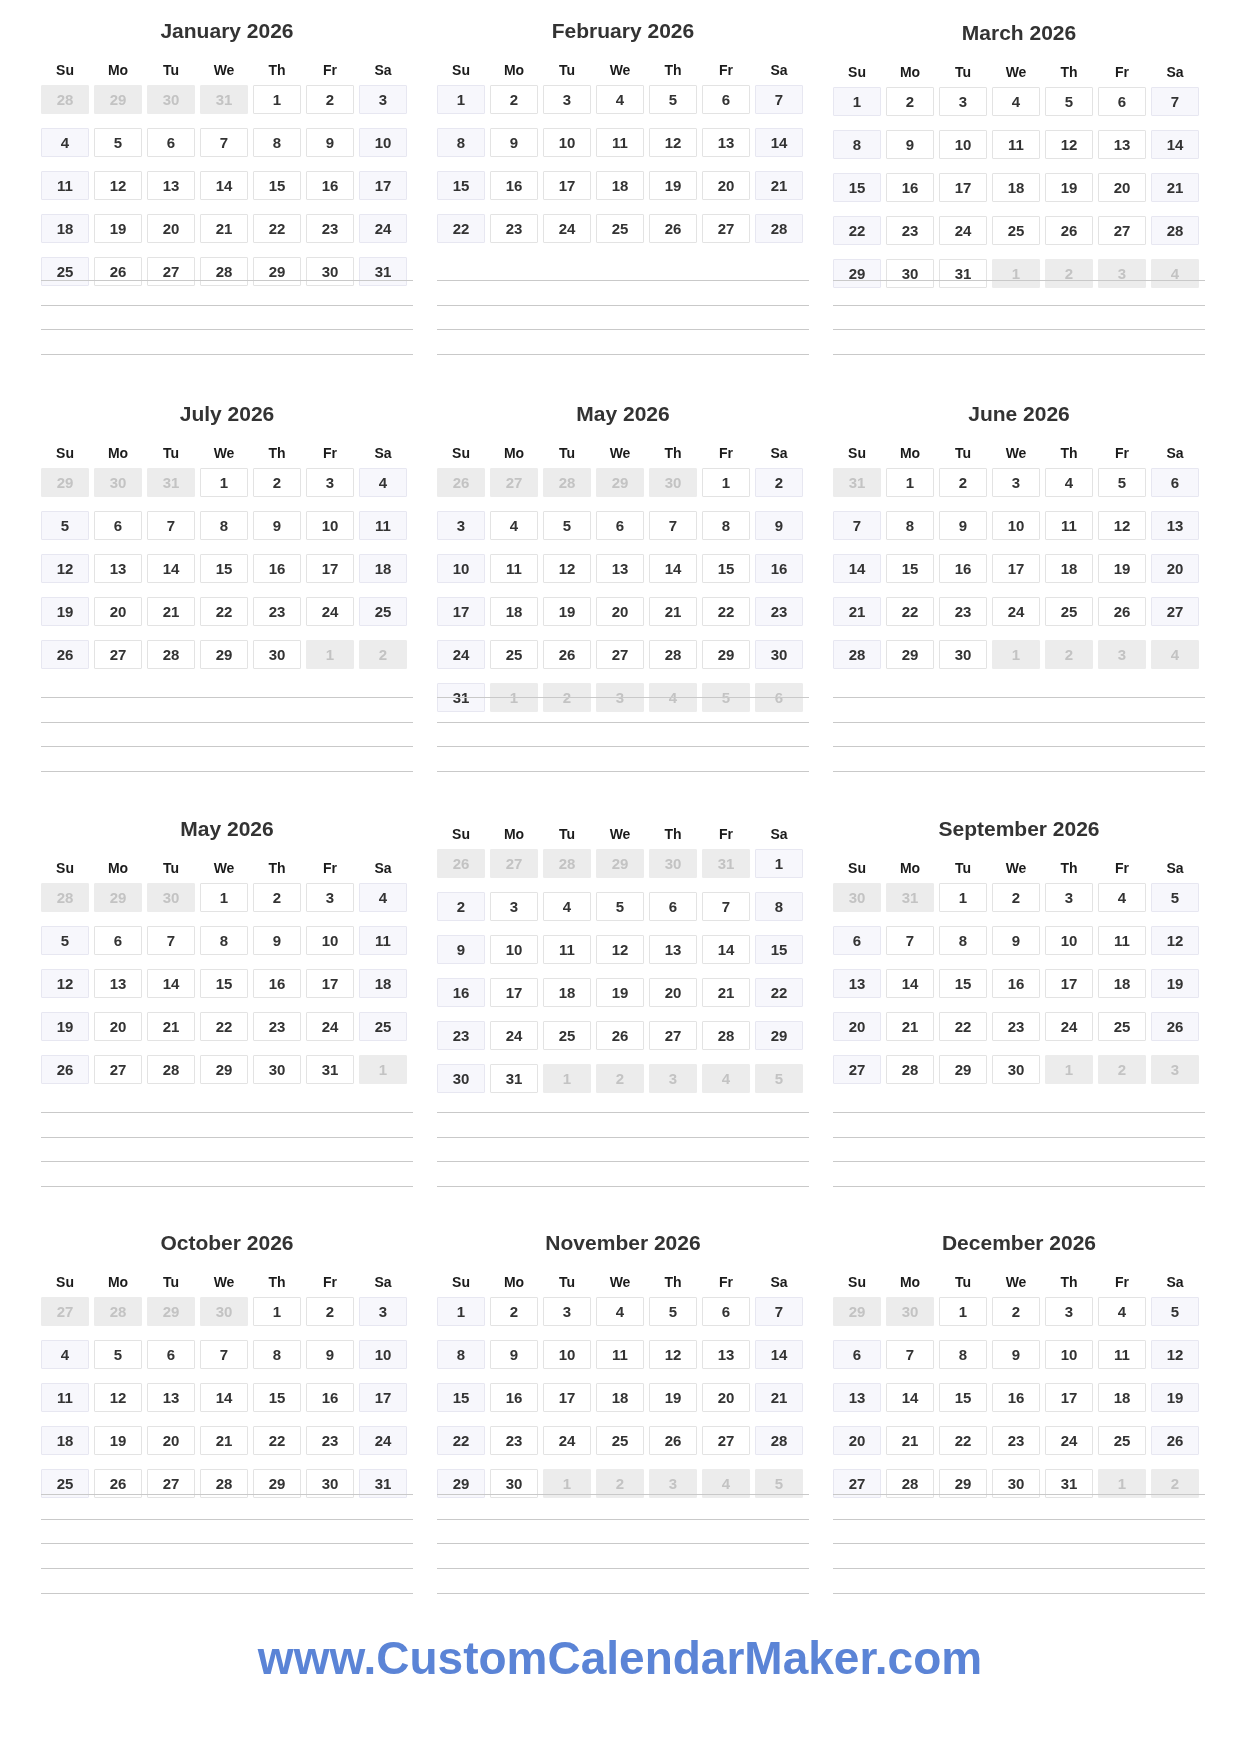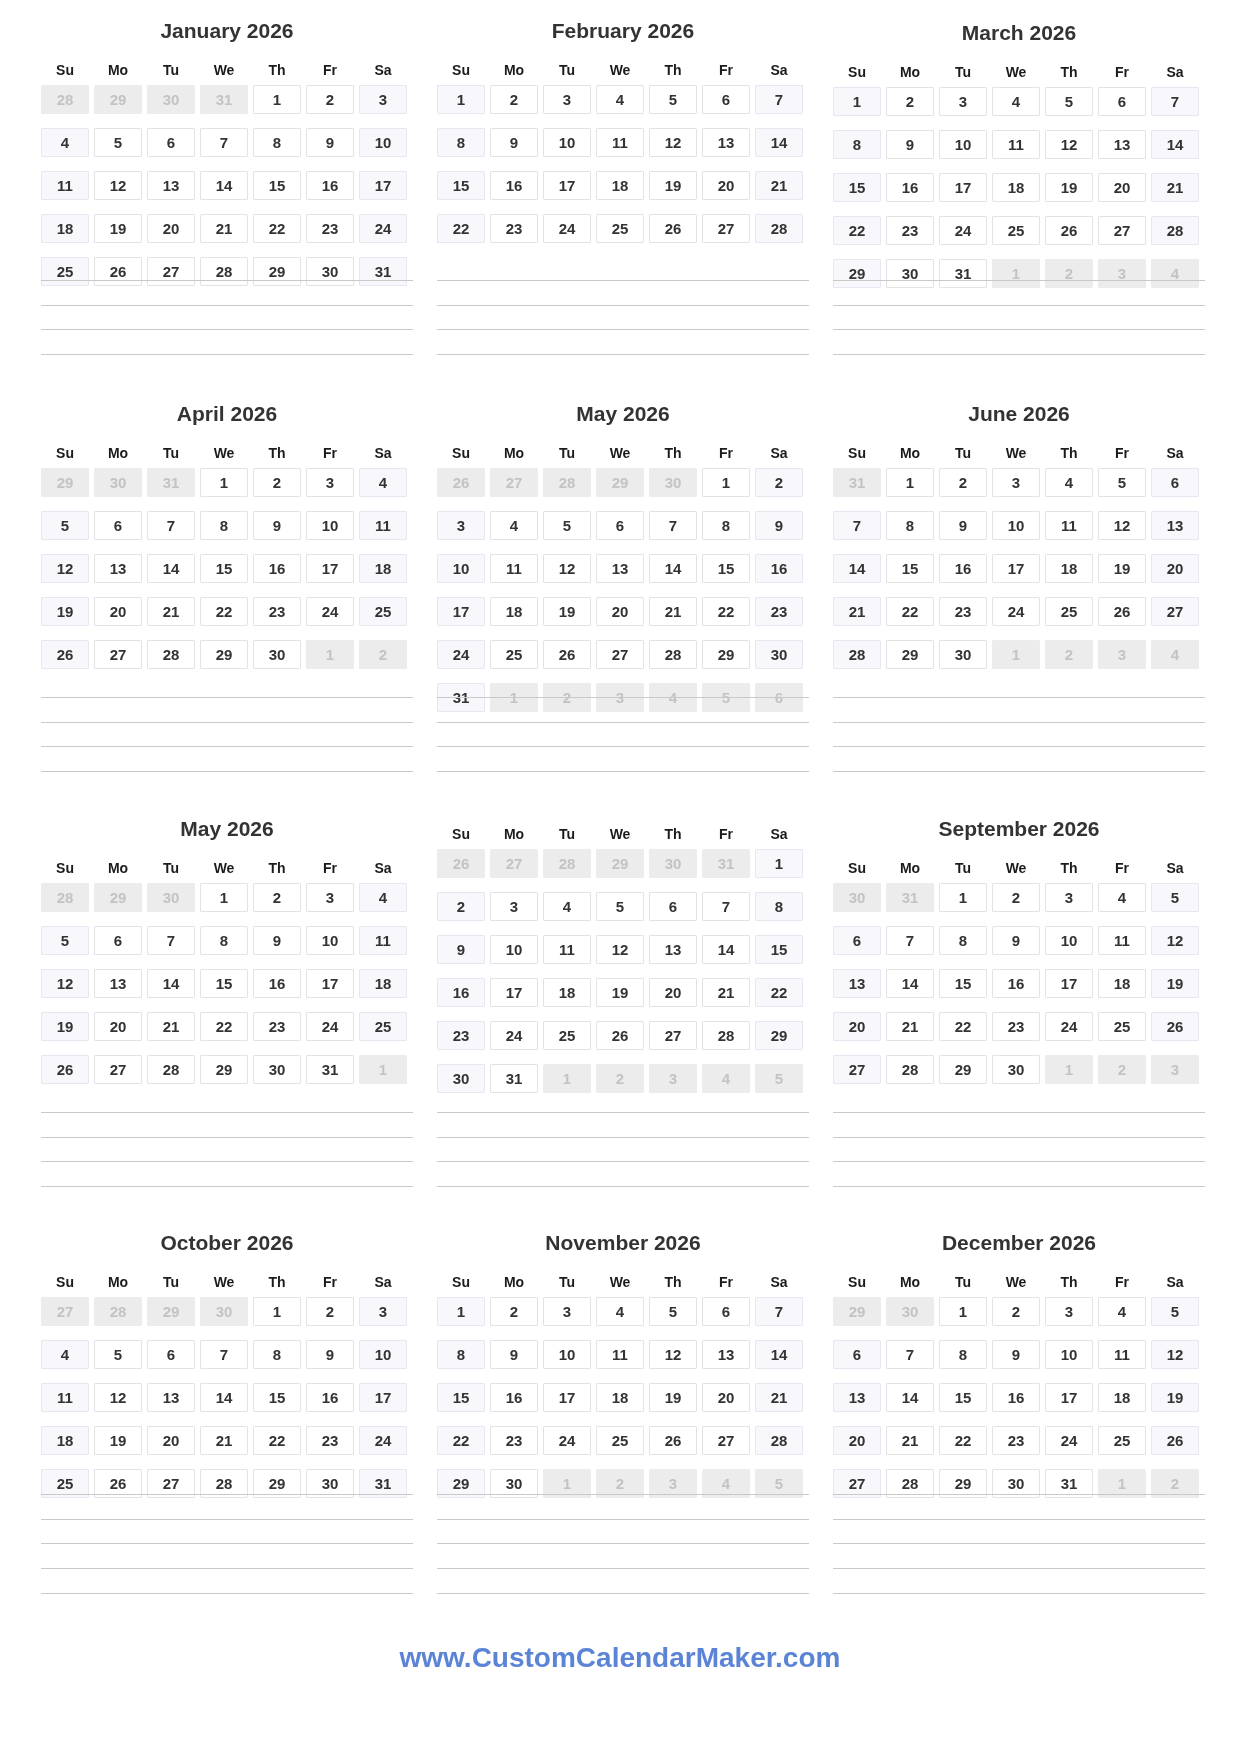--- a/index.html
+++ b/index.html
@@ -45,21 +45,21 @@
   .cell.we{background:var(--weekend-bg);border-color:var(--weekend-border);}
   .cell.mu{background:var(--muted-bg);border-color:var(--muted-bg);color:var(--muted-text);}
   .note-line{
     position:absolute;width:372px;height:0;
     border-top:1px solid var(--note-line);
   }
   .footer{
     position:absolute;left:0;top:1636px;width:1240px;text-align:center;
   }
   .footer span{
-    font-size:28px;line-height:44px;font-weight:700;color:var(--footer-blue);
+    font-size:46px;line-height:44px;font-weight:700;color:var(--footer-blue);
     letter-spacing:0px;cursor:pointer;
   }
 </style>
 </head>
 <body>
 
 <div id="months-root">
     <section class="month" style="left: 41px; top: 14px;">
     <h2 class="month-title">January 2026</h2>
     <div class="weekdays">
@@ -194,21 +194,21 @@
         <div class="cell we">29</div>
         <div class="cell">30</div>
         <div class="cell">31</div>
         <div class="cell mu">1</div>
         <div class="cell mu">2</div>
         <div class="cell mu">3</div>
         <div class="cell mu">4</div>
       </div>
   </section>
     <section class="month" style="left: 41px; top: 397px;">
-    <h2 class="month-title">April 2026</h2>
+    <h2 class="month-title">July 2026</h2>
     <div class="weekdays">
         <div class="wd">Su</div>
         <div class="wd">Mo</div>
         <div class="wd">Tu</div>
         <div class="wd">We</div>
         <div class="wd">Th</div>
         <div class="wd">Fr</div>
         <div class="wd">Sa</div>
       </div>
     <div class="grid">

